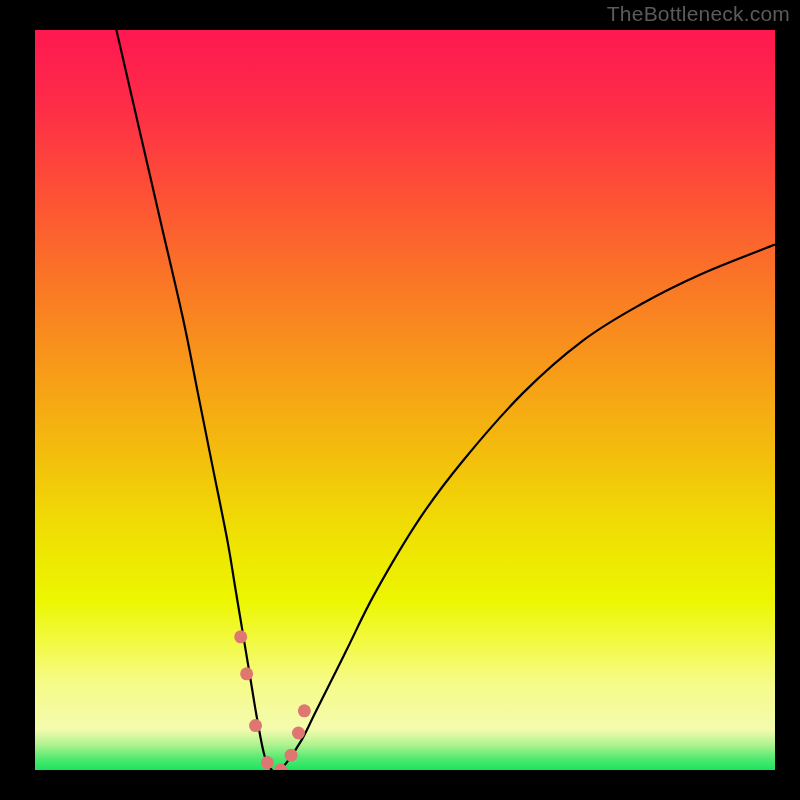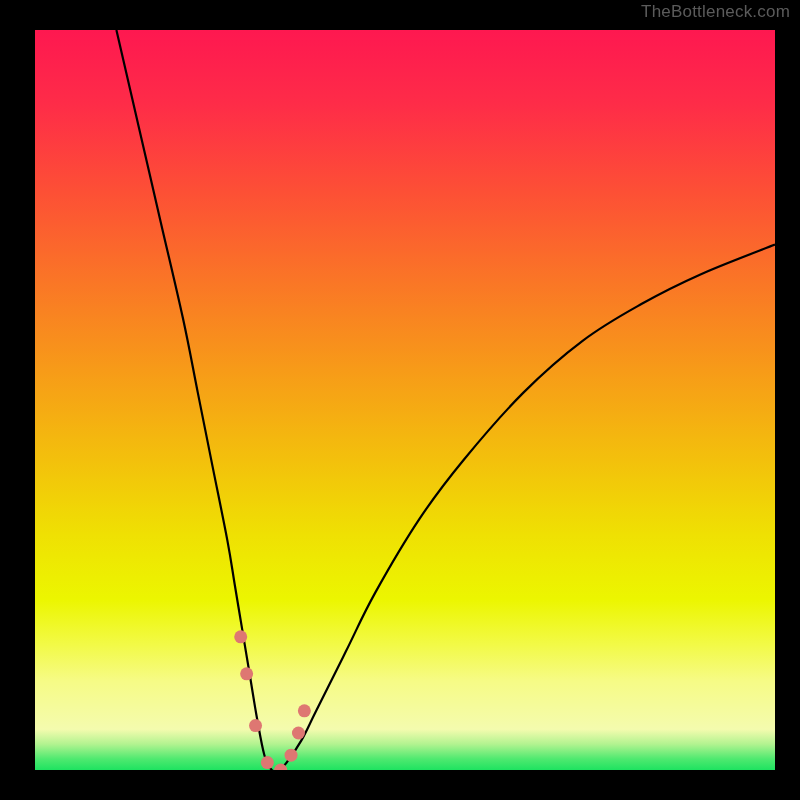--- a/index.html
+++ b/index.html
@@ -15,21 +15,21 @@
     position: relative;
     width: 800px;
     height: 800px;
     background: #000;
   }
   .watermark {
     position: absolute;
     top: 2px;
     right: 10px;
     color: #5b5b5b;
-    font-size: 17px;
+    font-size: 21px;
     font-weight: 500;
     letter-spacing: 0.2px;
     z-index: 10;
   }
   .plot-area {
     position: absolute;
     left: 35px;
     top: 30px;
     width: 740px;
     height: 740px;

